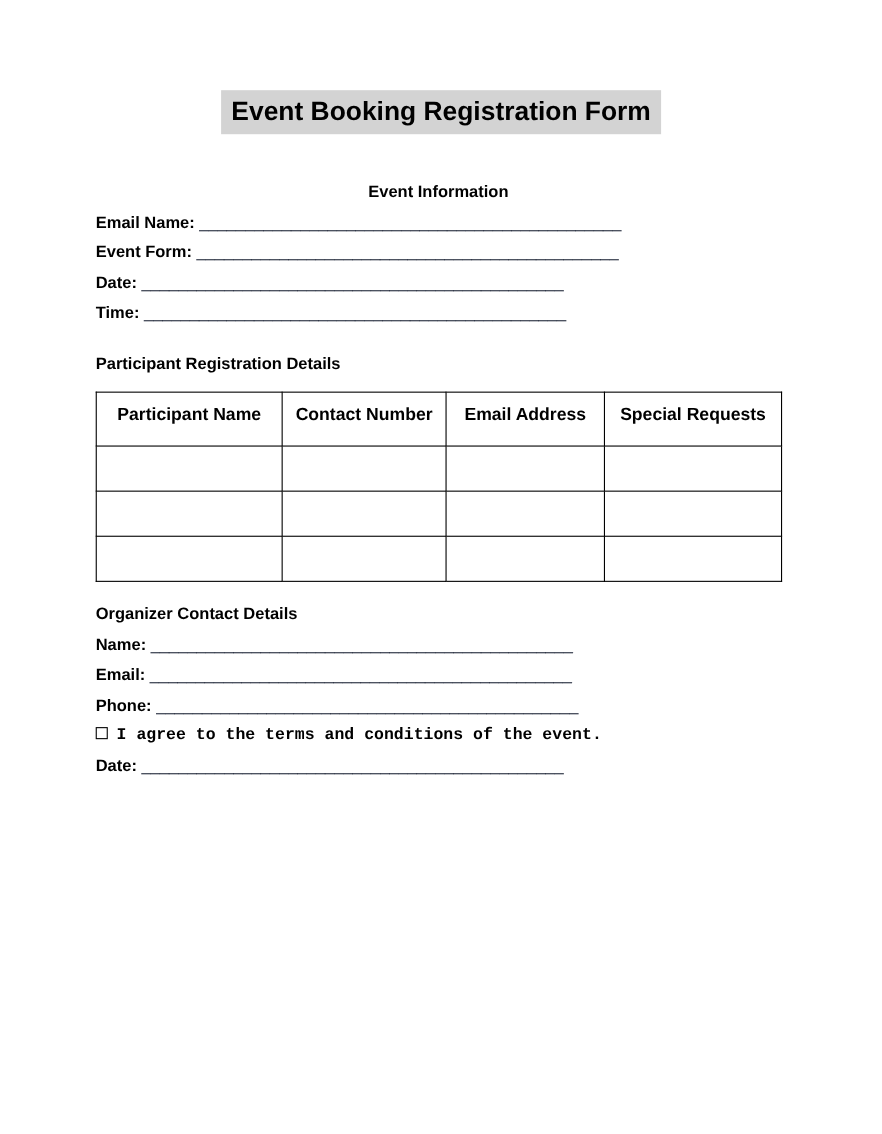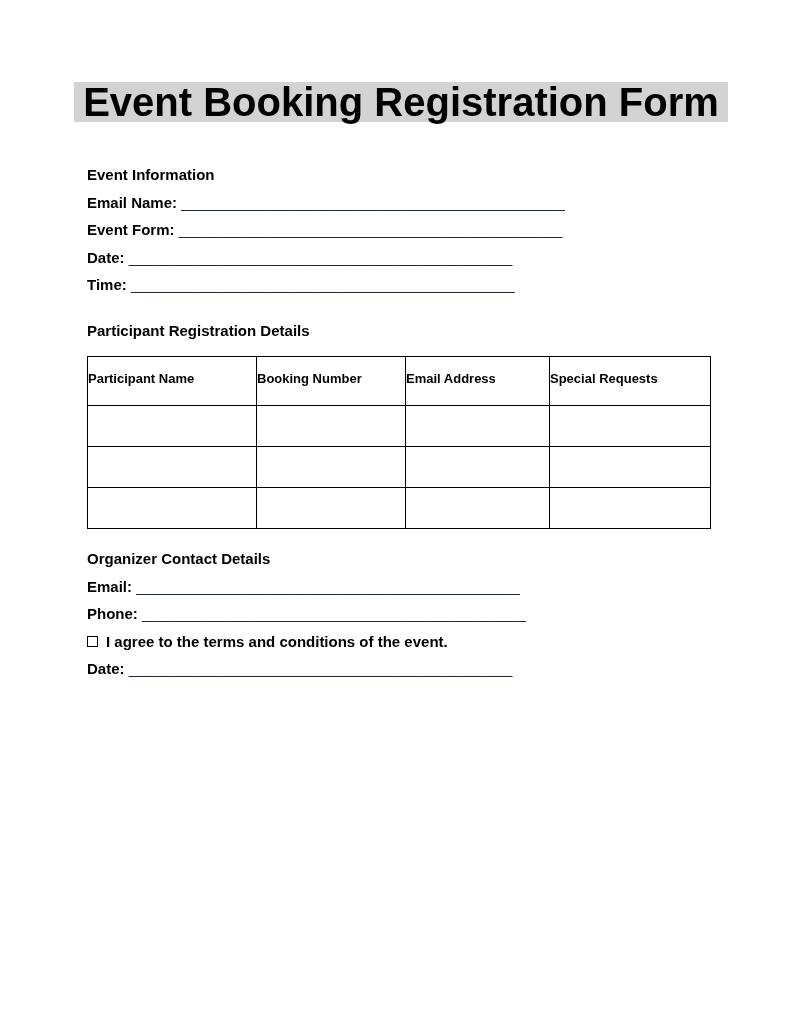--- a/index.html
+++ b/index.html
@@ -18,40 +18,41 @@
     height: 1031px;
     background: #ffffff;
   }
   .title-wrap {
     margin-top: 82px;
     text-align: center;
   }
   .title-highlight {
     display: inline-block;
     background: #d3d3d3;
-    font-size: 40px;
+    font-size: 24px;
     font-weight: bold;
     line-height: 40px;
     padding: 0 9px;
     letter-spacing: 0px;
     white-space: nowrap;
   }
   .content {
     margin-left: 87px;
     margin-right: 92px;
     font-size: 15px;
   }
   .section-heading {
     font-weight: bold;
     font-size: 15px;
     line-height: 27.5px;
     margin-top: 18px;
   }
   .section-heading.first {
     margin-top: 39px;
+    text-align: center;
   }
   .section-heading.after-table {
     margin-top: 16px;
   }
   .field-line {
     font-size: 15px;
     line-height: 27.5px;
     white-space: nowrap;
   }
   .field-label {
@@ -67,36 +68,37 @@
     table-layout: fixed;
     width: 623px;
     margin-top: 12px;
   }
   table.participants th,
   table.participants td {
     border: 1.5px solid #000000;
   }
   table.participants th {
     height: 49px;
-    font-size: 13px;
-    font-weight: bold;
-    text-align: left;
+    font-size: 16px;
+    font-weight: bold;
+    text-align: center;
     vertical-align: middle;
     padding-bottom: 6px;
   }
   table.participants td {
     height: 41px;
   }
   .col-1 { width: 169px; }
   .col-2 { width: 149px; }
   .col-3 { width: 144px; }
   .col-4 { width: 161px; }
   .checkbox-line {
     font-size: 15px;
     line-height: 27.5px;
+    font-family: Liberation Mono, monospace;
   }
   .checkbox-box {
     display: inline-block;
     width: 11px;
     height: 11px;
     border: 1.5px solid #000000;
     margin-right: 8px;
     position: relative;
     top: 0px;
   }
@@ -139,21 +141,21 @@
     <table class="participants">
       <colgroup>
         <col class="col-1">
           <col class="col-2">
           <col class="col-3">
           <col class="col-4">
       </colgroup>
       <thead>
         <tr>
           <th>Participant Name</th>
-          <th>Booking Number</th>
+          <th>Contact Number</th>
           <th>Email Address</th>
           <th>Special Requests</th>
         </tr>
       </thead>
       <tbody>
         <tr>
           <td></td>
           <td></td>
           <td></td>
           <td></td>
@@ -169,20 +171,24 @@
           <td></td>
           <td></td>
           <td></td>
         </tr>
       </tbody>
     </table>
 
     <div class="section-heading after-table">Organizer Contact Details</div>
 
     <div class="field-line">
+      <span class="field-label">Name:</span>
+      <span class="blank-line">______________________________________________</span>
+    </div>
+    <div class="field-line">
       <span class="field-label">Email:</span>
       <span class="blank-line">______________________________________________</span>
     </div>
     <div class="field-line">
       <span class="field-label">Phone:</span>
       <span class="blank-line">______________________________________________</span>
     </div>
 
 
     <div class="checkbox-line">

